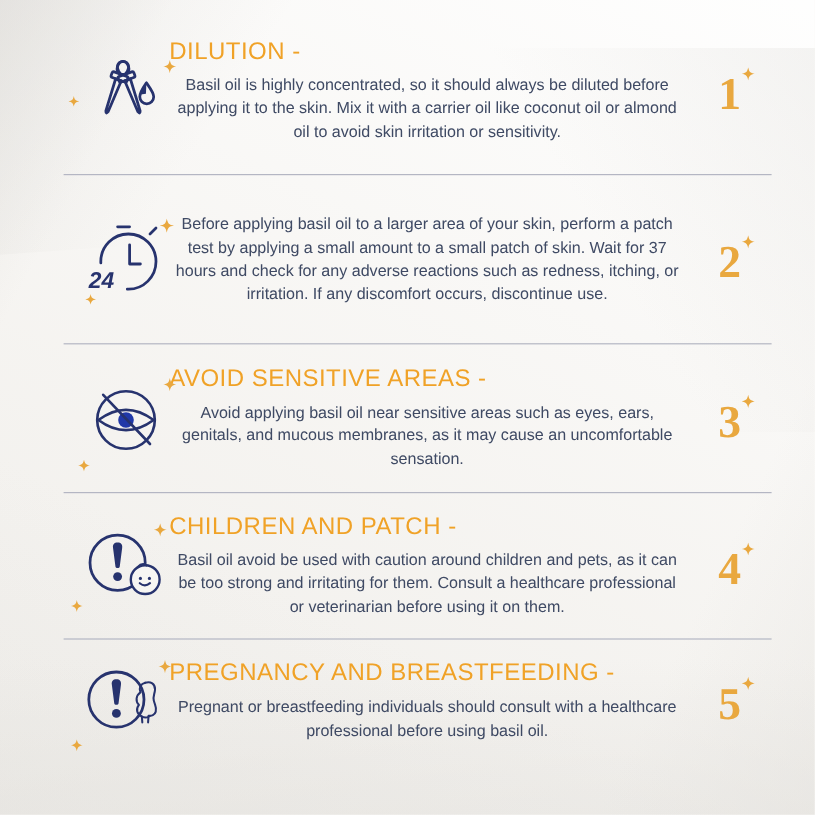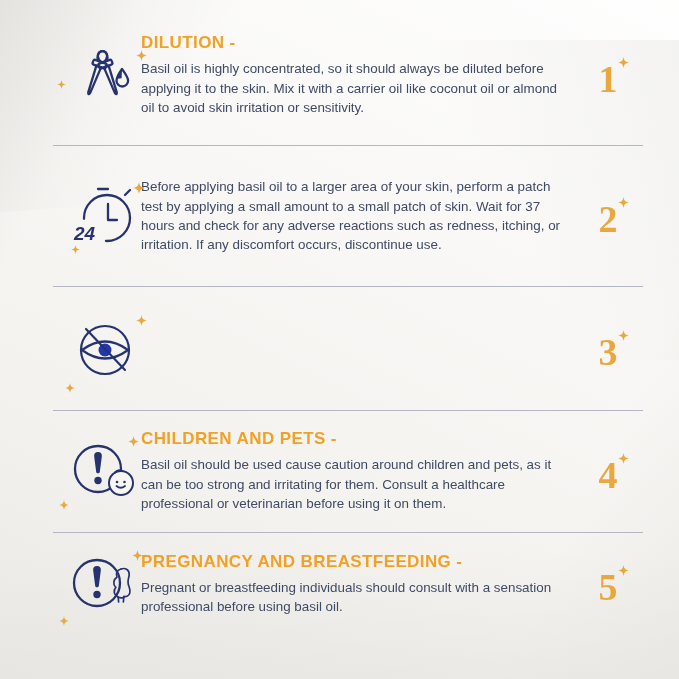--- a/index.html
+++ b/index.html
@@ -45,26 +45,26 @@
   .s4{height:122px;}
   .s5{height:146px;padding-bottom:44px;}
   .icon-col{width:88px;flex:0 0 88px;display:flex;justify-content:flex-end;align-items:center;}
   .icon-wrap{position:relative;width:72px;height:72px;}
   .icon-wrap svg.main{width:72px;height:72px;display:block;}
   .spark{position:absolute;}
   .spark svg{display:block;width:100%;height:100%;}
   .text-col{flex:1 1 auto;max-width:447px;padding-right:10px;}
   .sec-title{
     color:var(--accent-orange);
-    font-size:17px;font-weight:bold;letter-spacing:0.4px;
+    font-size:20px;font-weight:normal;letter-spacing:0.4px;
     margin-bottom:6px;
   }
   .sec-body{
     color:var(--body-text);
-    font-size:13.4px;line-height:19.4px;
+    font-size:13.4px;line-height:19.4px;text-align:center;
   }
   .num-col{margin-left:auto;width:62px;flex:0 0 62px;display:flex;justify-content:center;}
   .num-wrap{position:relative;padding:6px 8px 0 0;}
   .num{
     font-family:"Liberation Serif","DejaVu Serif",serif;
     font-weight:bold;font-size:38px;line-height:38px;color:var(--number-orange);
   }
   .num-spark{position:absolute;top:0;right:-3px;width:11px;height:11px;}
 </style>
 </head>
@@ -177,20 +177,24 @@
                 <use href="#spark4" fill="#E9A83F"></use>
               </svg>
             </span>
           <span class="spark" style="bottom:-8px;left:-4px;width:10px;height:10px">
             <svg viewBox="0 0 11 11">
                 <use href="#spark4" fill="#E9A83F"></use>
               </svg>
             </span>
         </div>
       </div>
+      <div class="text-col">
+        <div class="sec-title">AVOID SENSITIVE AREAS -</div>
+        <div class="sec-body">Avoid applying basil oil near sensitive areas such as eyes, ears, genitals, and mucous membranes, as it may cause an uncomfortable sensation.</div>
+      </div>
       <div class="num-col">
         <div class="num-wrap">
           <div class="num">3</div>
           <span class="num-spark">
             <svg viewBox="0 0 11 11">
                 <use href="#spark4" fill="#E9A83F"></use>
               </svg></span>
         </div>
       </div>
     </div>
@@ -214,22 +218,22 @@
               </svg>
             </span>
           <span class="spark" style="bottom:-2px;left:-10px;width:10px;height:10px">
             <svg viewBox="0 0 11 11">
                 <use href="#spark4" fill="#E9A83F"></use>
               </svg>
             </span>
         </div>
       </div>
       <div class="text-col">
-        <div class="sec-title">CHILDREN AND PETS -</div>
-        <div class="sec-body">Basil oil should be used cause caution around children and pets, as it can be too strong and irritating for them. Consult a healthcare professional or veterinarian before using it on them.</div>
+        <div class="sec-title">CHILDREN AND PATCH -</div>
+        <div class="sec-body">Basil oil avoid be used with caution around children and pets, as it can be too strong and irritating for them. Consult a healthcare professional or veterinarian before using it on them.</div>
       </div>
       <div class="num-col">
         <div class="num-wrap">
           <div class="num">4</div>
           <span class="num-spark">
             <svg viewBox="0 0 11 11">
                 <use href="#spark4" fill="#E9A83F"></use>
               </svg></span>
         </div>
       </div>
@@ -255,21 +259,21 @@
             </span>
           <span class="spark" style="bottom:-6px;left:-10px;width:10px;height:10px">
             <svg viewBox="0 0 11 11">
                 <use href="#spark4" fill="#E9A83F"></use>
               </svg>
             </span>
         </div>
       </div>
       <div class="text-col">
         <div class="sec-title">PREGNANCY AND BREASTFEEDING -</div>
-        <div class="sec-body">Pregnant or breastfeeding individuals should consult with a sensation professional before using basil oil.</div>
+        <div class="sec-body">Pregnant or breastfeeding individuals should consult with a healthcare professional before using basil oil.</div>
       </div>
       <div class="num-col">
         <div class="num-wrap">
           <div class="num">5</div>
           <span class="num-spark">
             <svg viewBox="0 0 11 11">
                 <use href="#spark4" fill="#E9A83F"></use>
               </svg></span>
         </div>
       </div>

